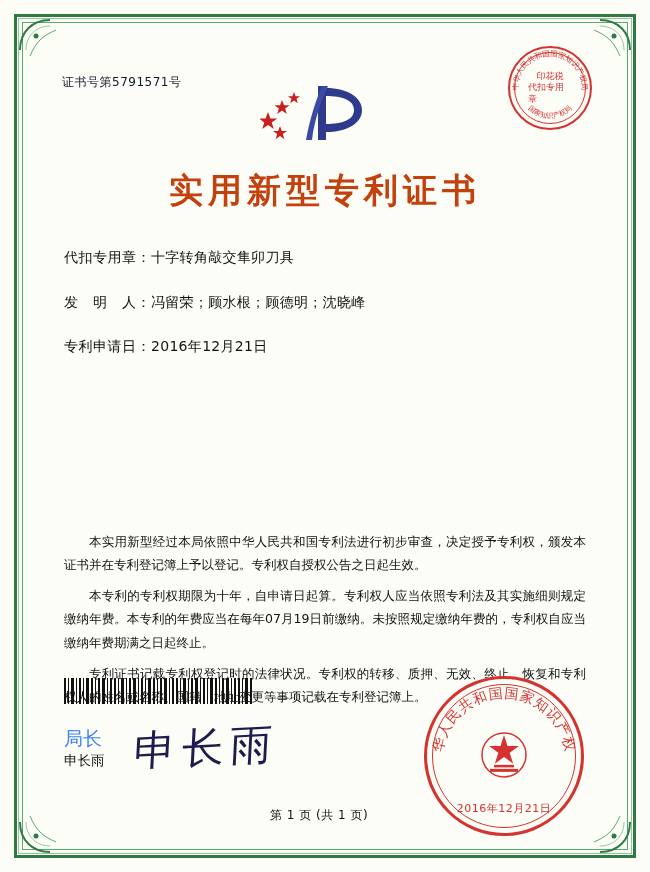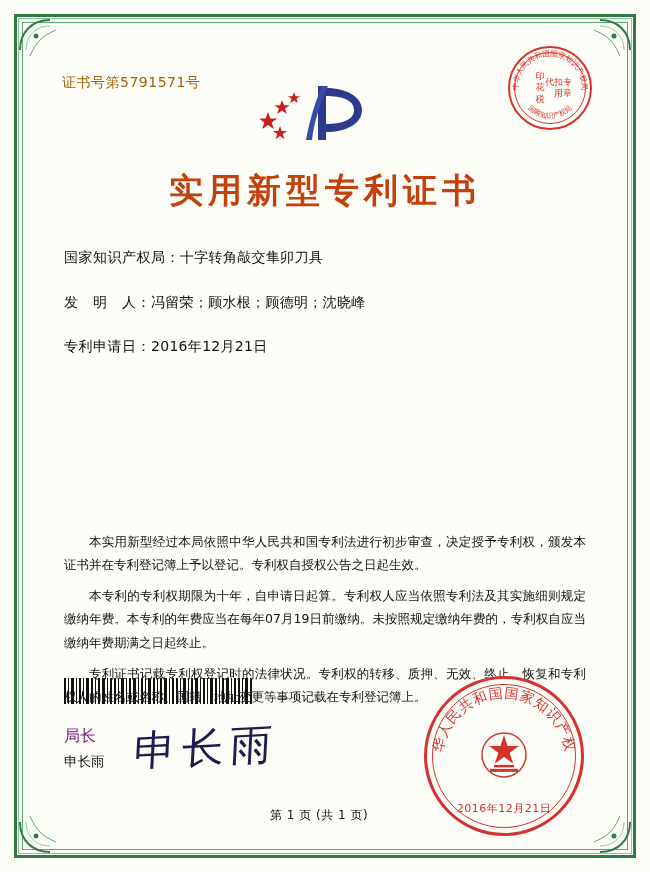--- a/index.html
+++ b/index.html
@@ -53,22 +53,22 @@
   .content {
     position: absolute;
     left: 48px; top: 40px; right: 48px; bottom: 40px;
   }
 
   .cert-no {
     position: absolute;
     left: 14px;
     top: 34px;
     font-family: "DejaVu Sans", "Liberation Sans", sans-serif;
-    font-size: 14px;
-    color: #a16207;
+    font-size: 12px;
+    color: #0f172a;
     letter-spacing: 0.5px;
   }
 
   
   .top-seal {
     position: absolute;
     right: 10px;
     top: 6px;
     width: 84px;
     height: 84px;
@@ -84,23 +84,23 @@
     inset: 6px;
     border: 1px solid #d4332f;
     border-radius: 50%;
   }
   .top-seal .seal-core {
     position: absolute;
     inset: 20px;
     color: #d4332f;
     font-size: 9px;
     line-height: 1.25;
-    text-align: right;
+    text-align: left;
     display: flex;
-    flex-direction: row;
+    flex-direction: column;
     justify-content: center;
     align-items: center;
     font-family: "DejaVu Sans", sans-serif;
   }
   .top-seal .arc-text {
     position: absolute;
     inset: 0;
   }
   .top-seal .arc-text svg { display: block; }
 
@@ -172,23 +172,22 @@
     height: 26px;
   }
   .barcode svg { display: block; }
 
   .signature-block {
     position: absolute;
     left: 16px;
     top: 686px;
   }
   .sig-label {
-    font-size: 16px;
-    color: #701a75;
-    margin-bottom: 6px;
+    font-size: 19px;
+    color: #3b82f6;
   }
   .sig-name {
     font-size: 13.5px;
     color: #111;
   }
   .sig-hand {
     position: absolute;
     left: 86px;
     top: 680px;
     font-size: 42px;
@@ -335,21 +334,21 @@
         <path d="M58 8 L66 8 L66 62 L58 62 Z" fill="#2e3a8c"></path>
         <path d="M66 10 C88 10, 102 20, 102 32 C102 46, 86 54, 66 54 L66 46 C82 46, 94 42, 94 32 C94 22, 82 18, 66 18 Z" fill="#2e3a8c"></path>
         <path d="M46 62 C50 40, 56 22, 62 8 L68 8 C60 26, 54 44, 52 62 Z" fill="#3b4aa5"></path>
       </svg>
     </div>
 
     <div class="title">实用新型专利证书</div>
 
     <div class="fields">
       <div class="field-row">
-        <span class="field-label">国家知识产权局：</span><span class="field-value">十字转角敲交隼卯刀具</span>
+        <span class="field-label">代扣专用章：</span><span class="field-value">十字转角敲交隼卯刀具</span>
       </div>
       <div class="field-row">
         <span class="field-label">发　明　人：</span><span class="field-value">冯留荣；顾水根；顾德明；沈晓峰</span>
       </div>
       <div class="field-row">
         <span class="field-label">专利申请日：</span><span class="field-value">2016年12月21日</span>
       </div>
     </div>
 
     <div class="paragraphs">

